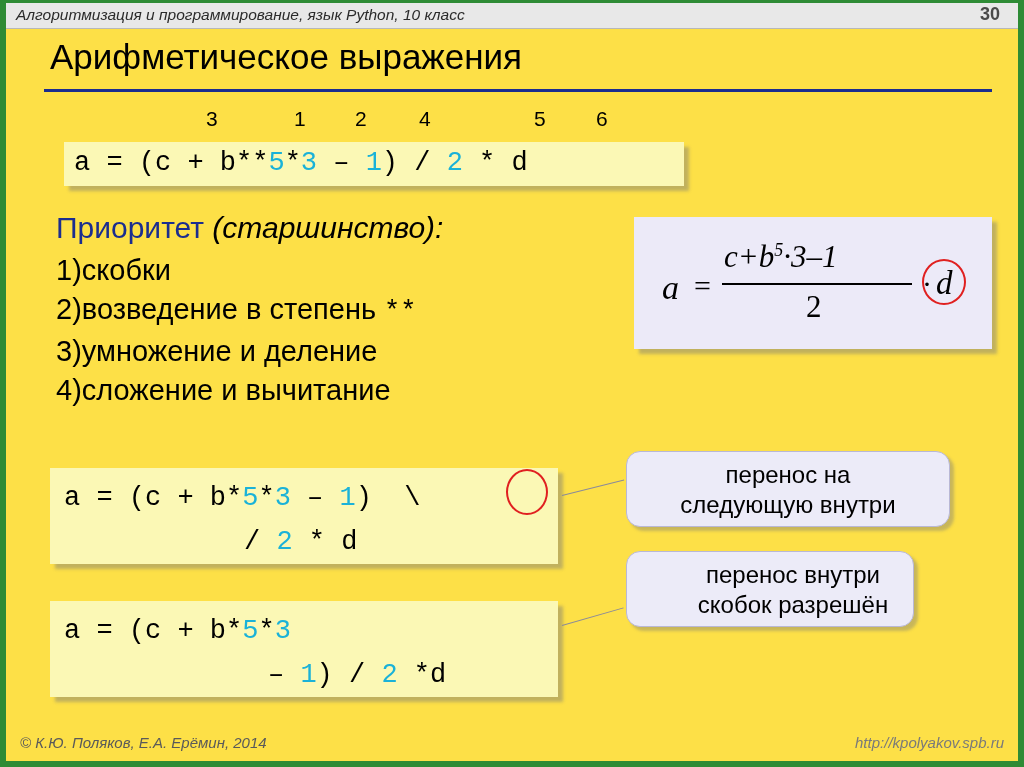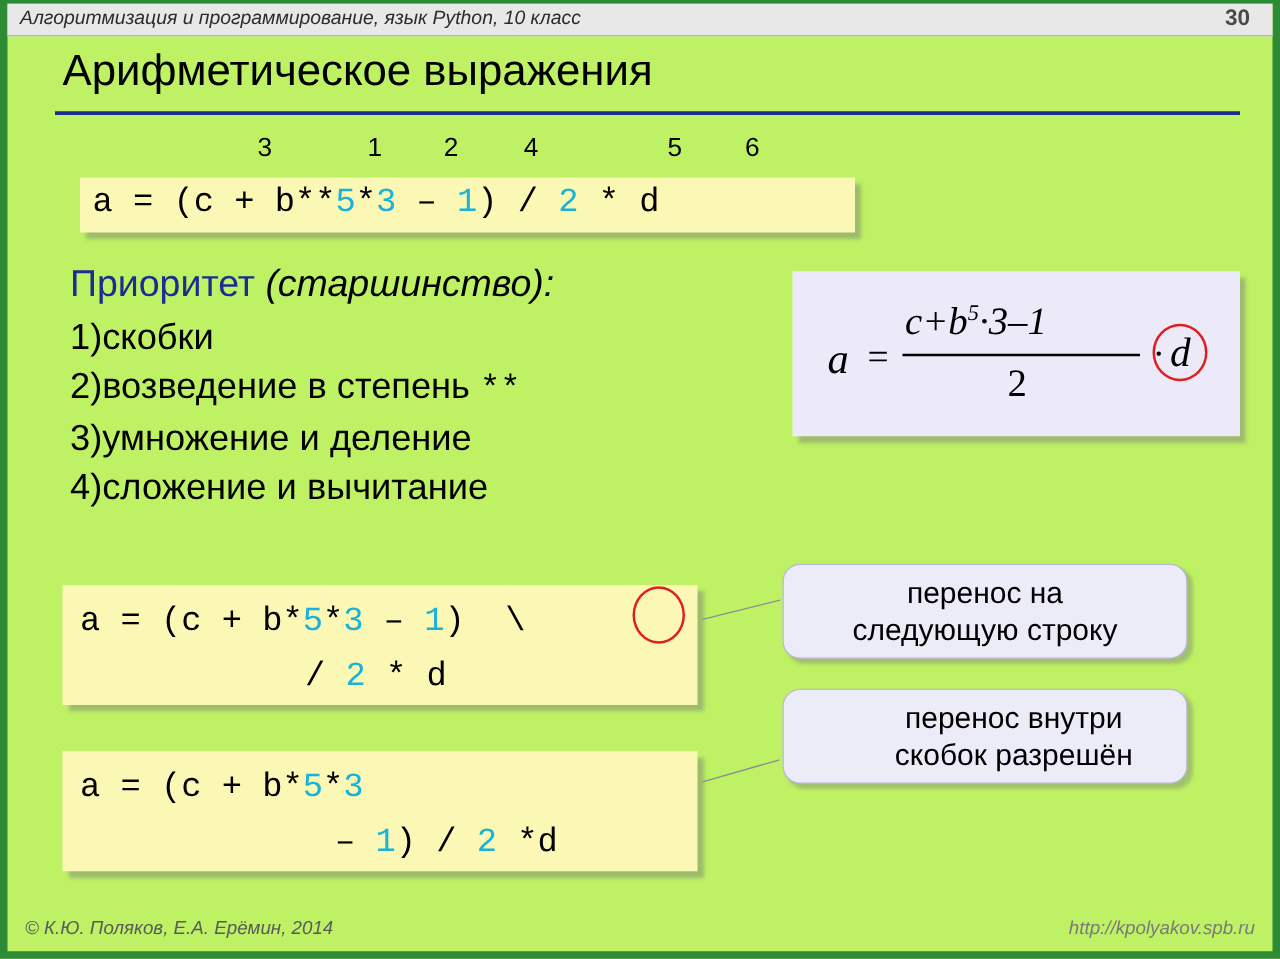--- a/index.html
+++ b/index.html
@@ -16,21 +16,21 @@
   }
   .slide {
     position: relative;
     width: 1024px;
     height: 767px;
     box-sizing: border-box;
     border-left: 6px solid #2e8b35;
     border-right: 6px solid #2e8b35;
     border-top: 3px solid #2e8b35;
     border-bottom: 6px solid #2e8b35;
-    background: #bef264;
+    background: #fde047;
   }
 
   
   .header-bar {
     position: absolute;
     left: 0;
     top: 0;
     width: 100%;
     height: 26px;
     background: #e8e8e8;
@@ -254,21 +254,21 @@
   #callout1 {
     left: 620px;
     top: 400px;
     width: 324px;
     height: 76px;
     margin-top: 48px;
   }
   #callout2 {
     left: 620px;
     top: 548px;
-    width: 324px;
+    width: 288px;
     height: 76px;
     padding-left: 46px;
   }
   .leader {
     position: absolute;
     height: 1px;
     background: #8a8a9a;
   }
   #leader1 {
     left: 556px;
@@ -366,21 +366,21 @@
   <div class="code-box" id="code2"><span>a = (c + b*</span><span class="num">5</span><span>*</span><span class="num">3</span><span> – </span><span class="num">1</span><span>)  </span><span>\</span>
 <span style="display:inline-block;width:180px"></span><span>/ </span><span class="num">2</span><span> * d</span></div>
   <div class="backslash-circle"></div>
 
   <div class="code-box" id="code3"><span>a = (c + b*</span><span class="num">5</span><span>*</span><span class="num">3</span>
 <span style="display:inline-block;width:204px"></span><span>– </span><span class="num">1</span><span>) / </span><span class="num">2</span><span> *d</span></div>
 
   <div class="leader" id="leader1"></div>
   <div class="callout" id="callout1">
     <div>перенос на</div>
-    <div>следующую строку</div>
+    <div>следующую внутри</div>
   </div>
 
   <div class="leader" id="leader2"></div>
   <div class="callout" id="callout2">
     <div>перенос внутри</div>
     <div>скобок разрешён</div>
   </div>
 
   <div class="footer-left">© К.Ю. Поляков, Е.А. Ерёмин, 2014</div>
   <div class="footer-right">http://kpolyakov.spb.ru</div>

